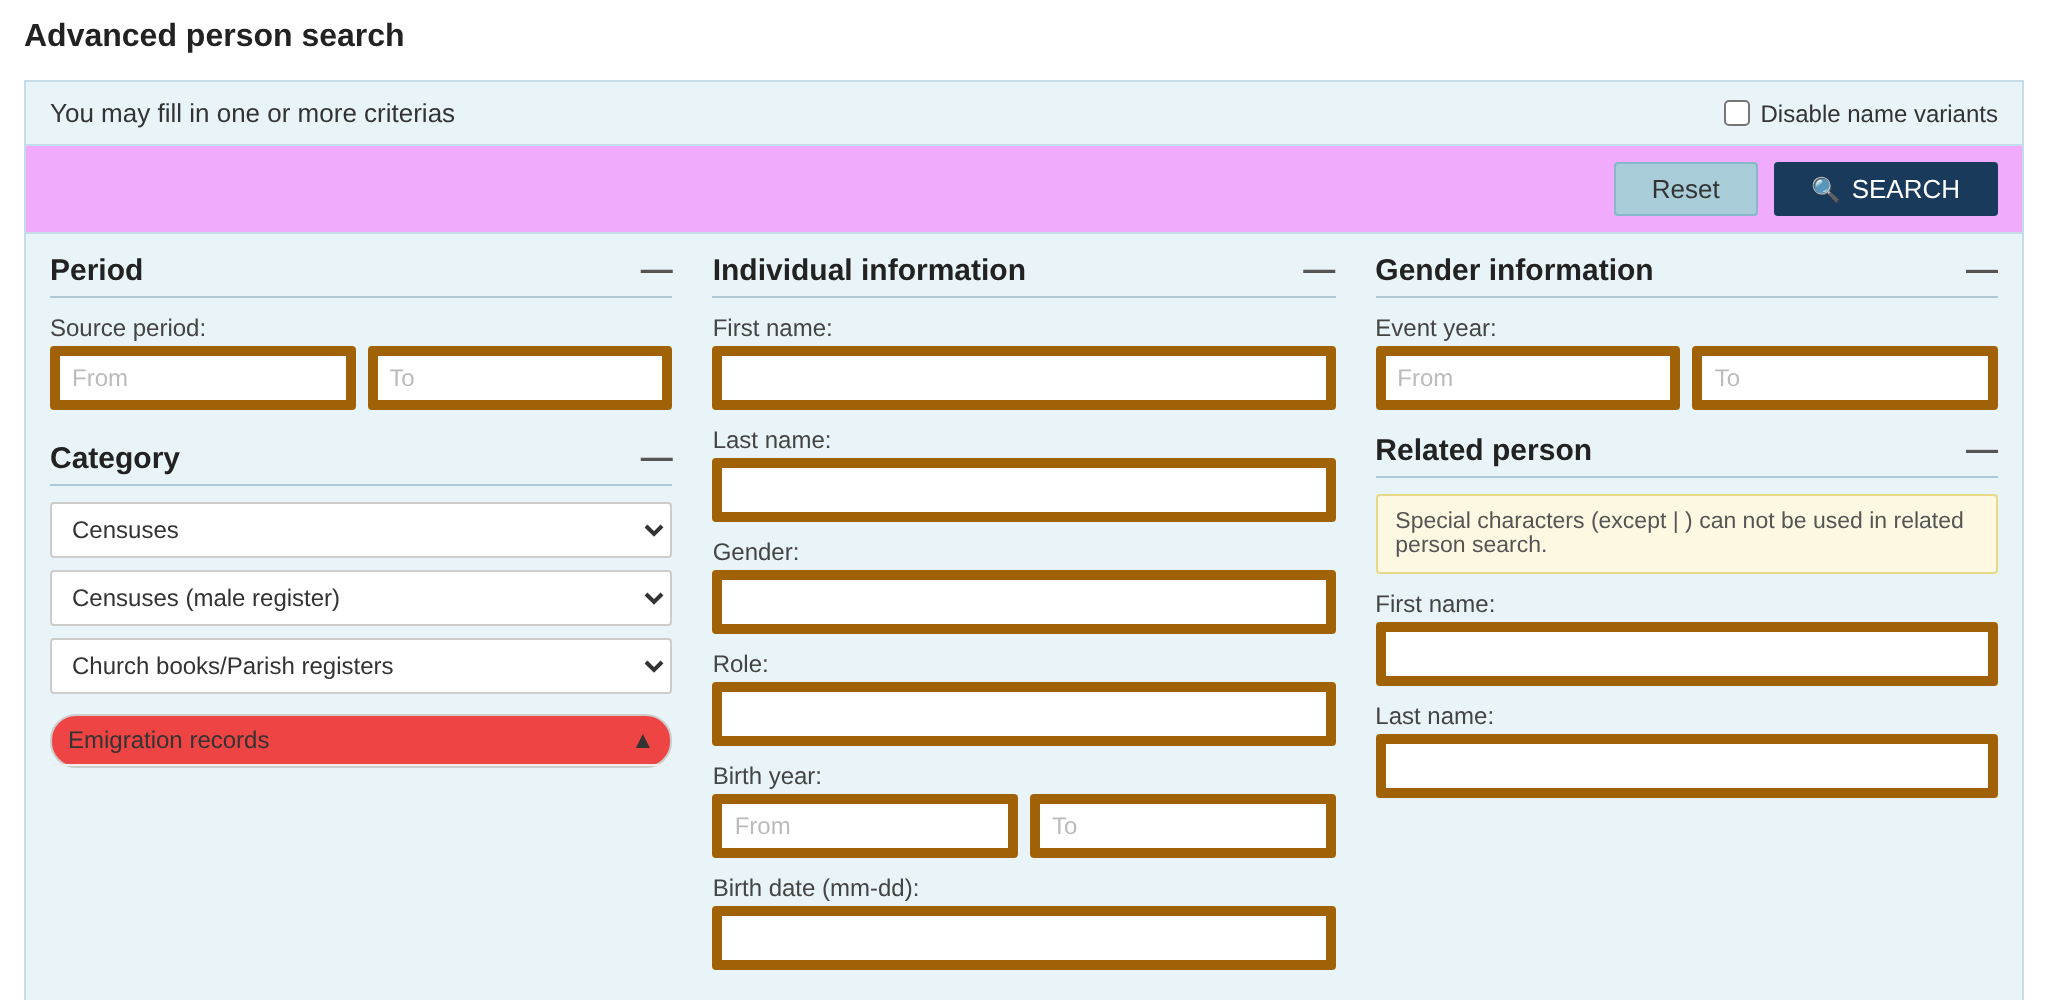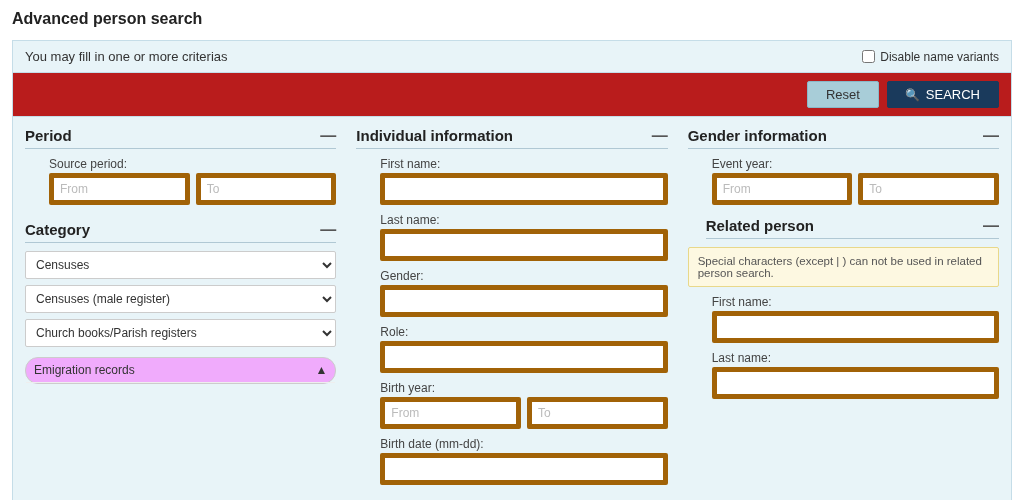--- a/index.html
+++ b/index.html
@@ -35,21 +35,21 @@
       display: flex;
       align-items: center;
       gap: 5px;
       font-size: 12px;
       color: #333;
     }
     .disable-name-variants input[type="checkbox"] {
       margin: 0;
     }
     .toolbar {
-      background: #b91c1c;
+      background: #f0abfc;
       border: 1px solid #c5dde8;
       border-top: none;
       padding: 8px 12px;
       display: flex;
       justify-content: flex-end;
       gap: 8px;
       align-items: center;
     }
     .btn-reset {
       background: #a8cdd8;
@@ -99,21 +99,20 @@
     }
     .section-collapse {
       font-weight: bold;
       font-size: 16px;
       color: #555;
       cursor: pointer;
       line-height: 1;
     }
     .field-group {
       margin-bottom: 8px;
-      margin-left: 24px;
     }
     .field-label {
       font-size: 12px;
       color: #444;
       margin-bottom: 2px;
       display: block;
     }
     .field-row {
       display: flex;
       gap: 6px;
@@ -140,21 +139,21 @@
       border: 1px solid #ccc;
       background: #fff;
       font-size: 12px;
       color: #333;
       border-radius: 2px;
       margin-bottom: 6px;
       appearance: auto;
     }
     .emigration-dropdown {
       border: 1px solid #ccc;
-      background: #f0abfc;
+      background: #ef4444;
       border-radius: 13px;
       margin-top: 4px;
     }
     .emigration-dropdown-header {
       display: flex;
       justify-content: space-between;
       align-items: center;
       padding: 5px 8px;
       border-bottom: 1px solid #eee;
       cursor: pointer;
@@ -289,21 +288,21 @@
       </div>
 
       <div class="field-group">
         <label class="field-label">Event year:</label>
         <div class="field-row">
           <input class="text-input" type="text" placeholder="From" style="">
           <input class="text-input" type="text" placeholder="To" style="">
         </div>
       </div>
 
-      <div class="section-header" style="margin-top:12px;margin-left:18px;">
+      <div class="section-header" style="margin-top:12px;">
         <span class="section-title">Related person</span>
         <span class="section-collapse">—</span>
       </div>
 
       <div class="related-person-notice">Special characters (except | ) can not be used in related person search.</div>
 
       <div class="field-group">
         <label class="field-label">First name:</label>
         <input class="text-input text-input-dark" type="text" style="">
       </div>

